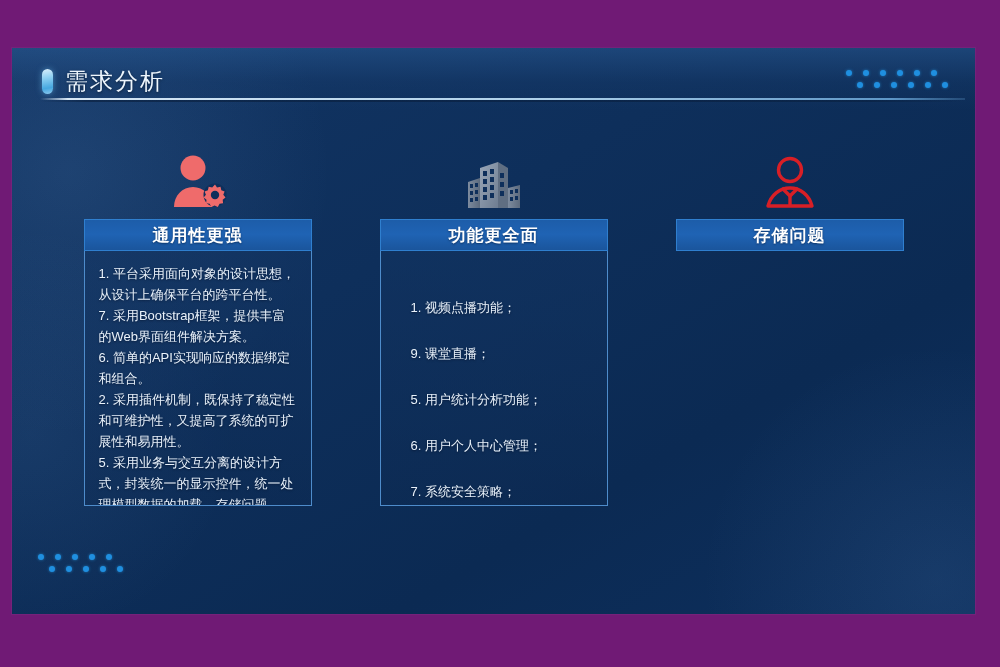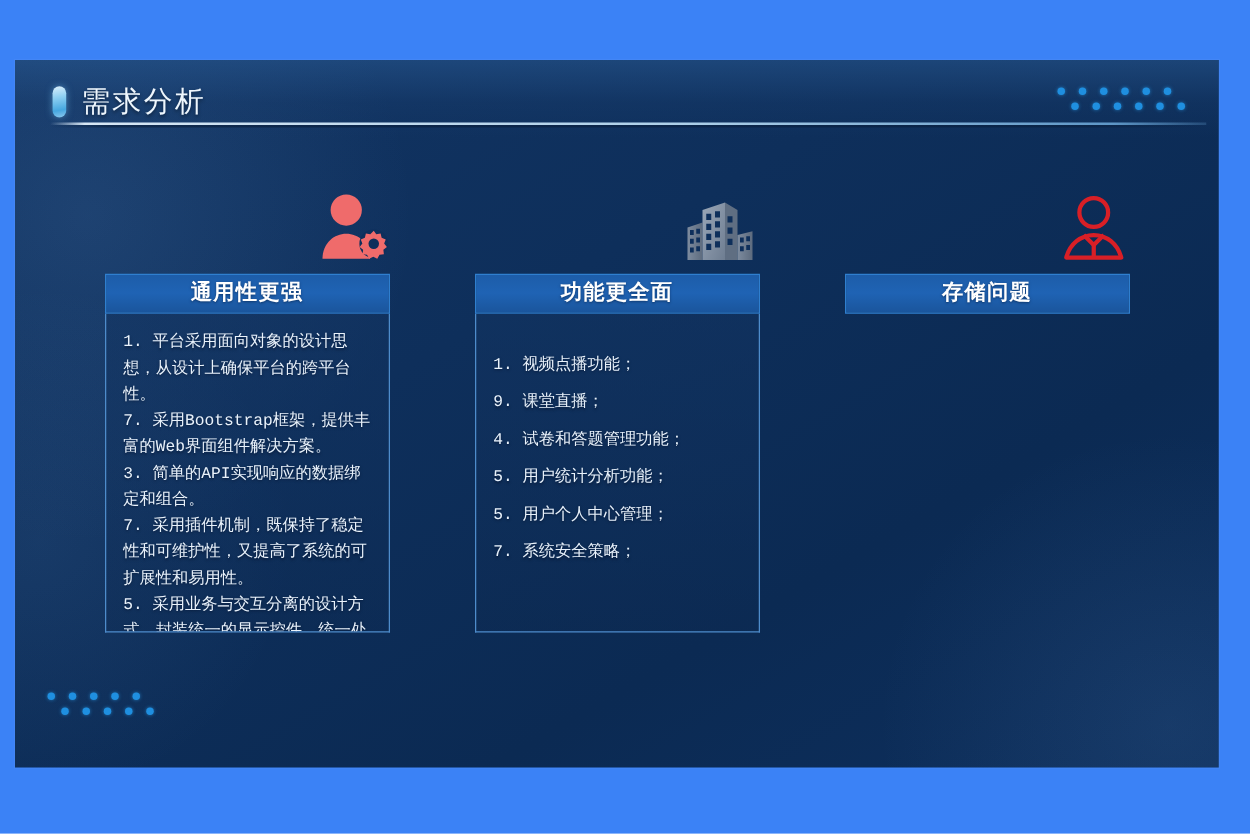--- a/index.html
+++ b/index.html
@@ -9,22 +9,21 @@
     width: 1000px;
     height: 667px;
     overflow: hidden;
     font-family: "Liberation Sans", "DejaVu Sans", sans-serif;
   }
 
   #stage {
     position: relative;
     width: 1000px;
     height: 667px;
-    background: #3b82f6;
-    font-family: Liberation Mono, monospace;
+    background: #701a75;
   }
 
   
   .slide {
     position: absolute;
     left: 12px;
     top: 48px;
     width: 963px;
     height: 566px;
     background:
@@ -107,21 +106,21 @@
     width: 100%;
     display: flex;
     justify-content: center;
     gap: 68px;
   }
 
   .card-col {
     width: 228px;
     display: flex;
     flex-direction: column;
-    align-items: flex-end;
+    align-items: center;
   }
 
   .card-icon {
     height: 62px;
     display: flex;
     align-items: flex-end;
     justify-content: center;
     margin-bottom: 9px;
   }
 
@@ -152,21 +151,21 @@
   }
   .card-body.padtop { padding-top: 26px; }
 
   .card-line {
     color: #e9f2fb;
     font-size: 13px;
     line-height: 21px;
     text-shadow: 0 1px 2px rgba(0,10,30,0.5);
   }
   .card-body.dense .card-line { line-height: 21px; margin: 0; }
-  .card-body.loose .card-line { line-height: 30px; margin: 0; }
+  .card-body.loose .card-line { line-height: 30px; margin: 16px; }
 
   
   .icon-svg { display: block; }
 </style>
 </head>
 <body>
 
 <div id="stage">
 
   <div class="slide">
@@ -227,22 +226,22 @@
               <circle cx="11" cy="11" r="11.5" fill="#0e2f5b"></circle>
               <path d="M11 0.5l2.0 2.9 3.5-0.6 0.8 3.4 3.3 1.3-1.3 3.3 2.2 2.8-2.8 2.2 0.4 3.5-3.5 0.5-1.8 3.1-3.2-1.5-3.2 1.5-1.8-3.1-3.5-0.5 0.4-3.5L-0.3 13.6 1.9 10.8 0.6 7.5l3.3-1.3 0.8-3.4 3.5 0.6z" fill="#ef6b6b"></path>
               <circle cx="11" cy="11" r="4.2" fill="#0e2f5b"></circle>
             </g>
           </svg>
         </div>
         <div class="card-head">通用性更强</div>
         <div class="card-body dense">
           <p class="card-line">1. 平台采用面向对象的设计思想，从设计上确保平台的跨平台性。</p>
           <p class="card-line">7. 采用Bootstrap框架，提供丰富的Web界面组件解决方案。</p>
-          <p class="card-line">3. 简单的API实现响应的数据绑定和组合。</p>
-          <p class="card-line">7. 采用插件机制，既保持了稳定性和可维护性，又提高了系统的可扩展性和易用性。</p>
+          <p class="card-line">6. 简单的API实现响应的数据绑定和组合。</p>
+          <p class="card-line">2. 采用插件机制，既保持了稳定性和可维护性，又提高了系统的可扩展性和易用性。</p>
           <p class="card-line">5. 采用业务与交互分离的设计方式，封装统一的显示控件，统一处理模型数据的加载、存储问题。</p>
         </div>
       </div>
 
       <div class="card-col">
         <div class="card-icon">
           <svg class="icon-svg" width="64" height="56" viewBox="0 0 64 56" aria-hidden="true">
             <defs>
               <linearGradient id="bg1" x1="0" y1="0" x2="1" y2="1">
                 <stop offset="0%" stop-color="#9aa7b8"></stop>
@@ -286,23 +285,22 @@
                 <rect x="53" y="35" width="3" height="4"></rect>
               <rect x="48" y="43" width="3" height="4"></rect>
                 <rect x="53" y="42" width="3" height="4"></rect>
             </g>
           </svg>
         </div>
         <div class="card-head">功能更全面</div>
         <div class="card-body loose padtop">
           <p class="card-line">1. 视频点播功能；</p>
           <p class="card-line">9. 课堂直播；</p>
-          <p class="card-line">4. 试卷和答题管理功能；</p>
           <p class="card-line">5. 用户统计分析功能；</p>
-          <p class="card-line">5. 用户个人中心管理；</p>
+          <p class="card-line">6. 用户个人中心管理；</p>
           <p class="card-line">7. 系统安全策略；</p>
         </div>
       </div>
 
       <div class="card-col">
         <div class="card-icon">
           <svg class="icon-svg" width="58" height="56" viewBox="0 0 58 56" aria-hidden="true">
             <circle cx="29" cy="16" r="11.5" fill="none" stroke="#d81f26" stroke-width="3.4"></circle>
             <path d="M7 52c3-11 11.5-18 22-18s19 7 22 18z" fill="none" stroke="#d81f26" stroke-width="3.4" stroke-linejoin="round"></path>
             <path d="M21 34l8 8 8-8" fill="none" stroke="#d81f26" stroke-width="3.4" stroke-linejoin="round"></path>

